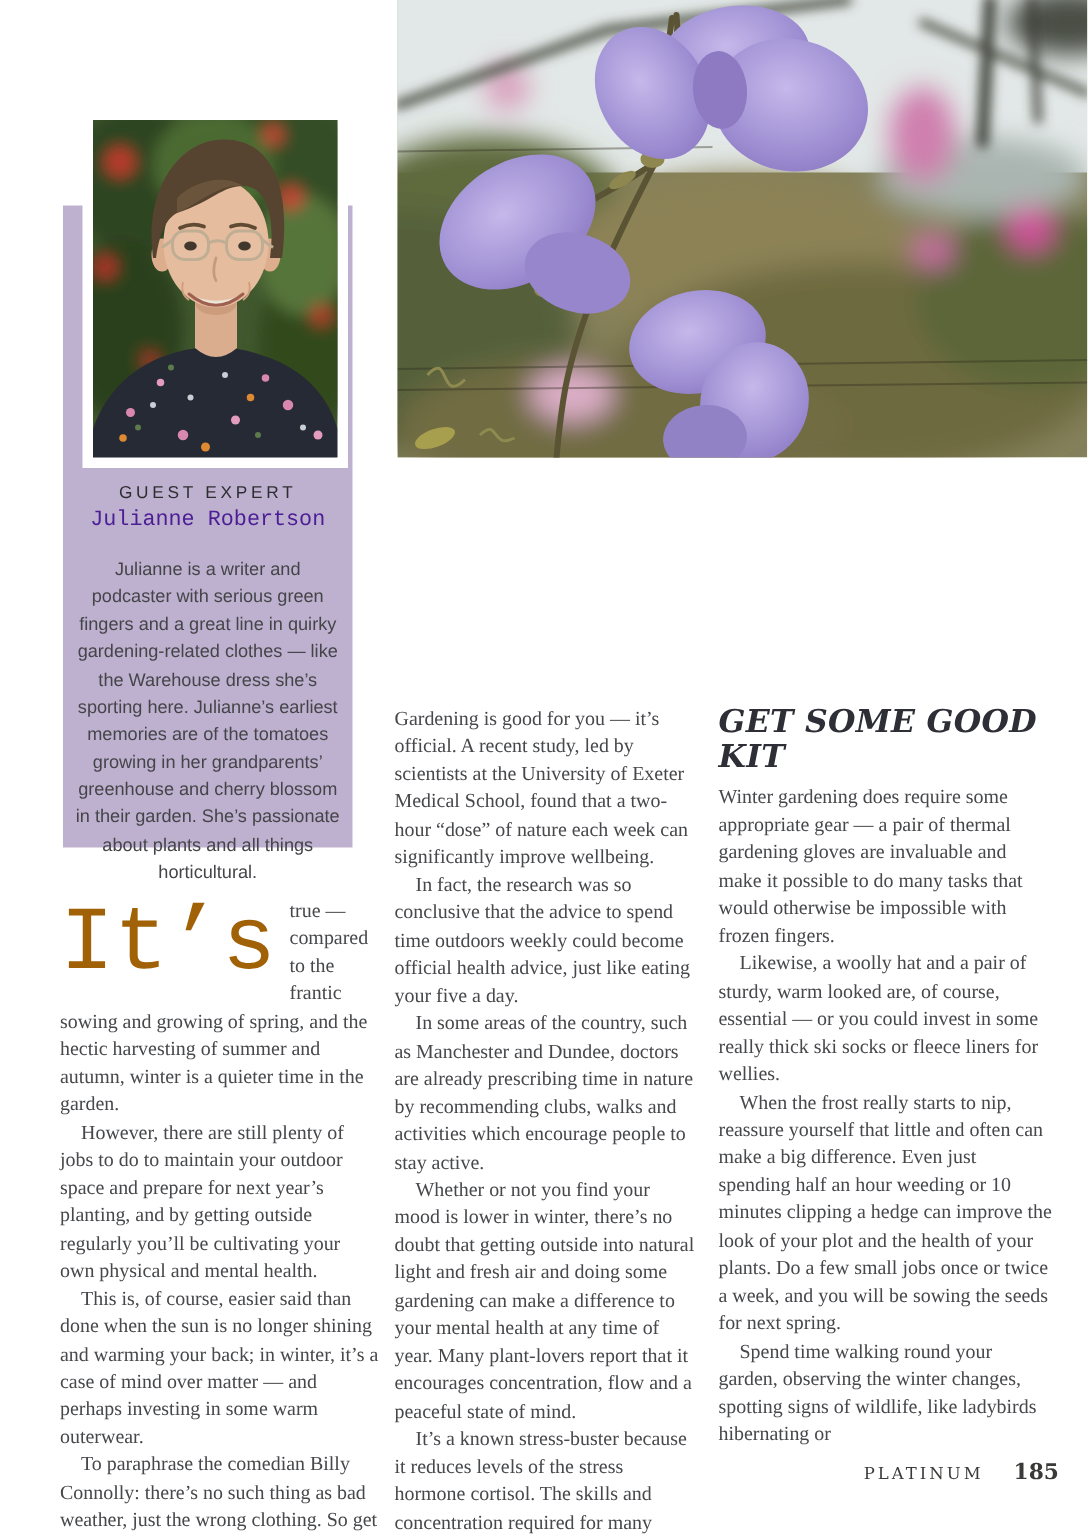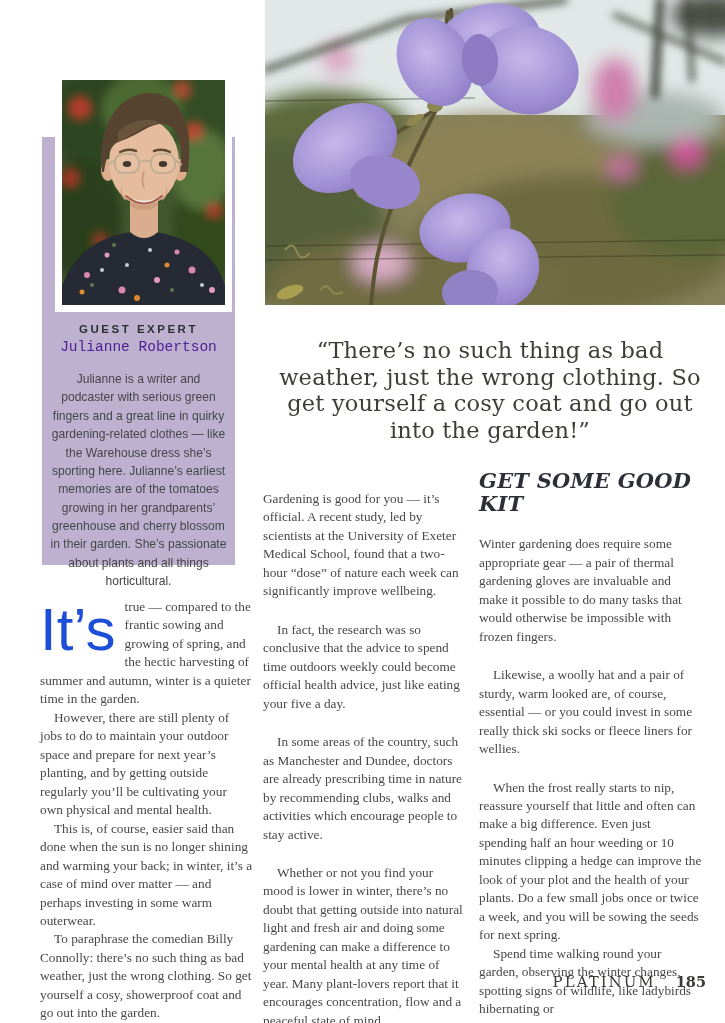--- a/index.html
+++ b/index.html
@@ -2,21 +2,21 @@
 <html><head>
 <meta charset="utf-8">
 <style>
   html,body{margin:0;padding:0;background:#ffffff;}
   .page{position:relative;width:725px;height:1023px;background:#fff;overflow:hidden;
         font-family:"Liberation Serif",serif;}
 
   
   .purple-box{position:absolute;left:42px;top:137px;width:193px;height:428px;background:#bdb1cf;}
   .expert-text{position:absolute;top:186px;left:8px;right:8px;text-align:center;}
-  .expert-heading{font-family:"Liberation Sans",sans-serif;font-weight:bold;font-size:11.5px;
+  .expert-heading{font-family:"Liberation Sans",sans-serif;font-weight:normal;font-size:11.5px;
                   letter-spacing:2.5px;color:#2e2e32;}
   .expert-name{font-family:Liberation Mono, monospace;font-size:14.5px;color:#4c1d95;margin-top:4px;}
   .expert-bio{font-family:"Liberation Sans",sans-serif;font-size:12.1px;line-height:1.52;
               color:#454549;margin-top:15px;}
 
   .portrait-frame{position:absolute;left:55px;top:73px;width:163px;height:225px;
                   border:7px solid #ffffff;}
   .portrait-frame svg{display:block;}
 
   .flower-photo{position:absolute;left:265px;top:0;width:460px;height:305px;}
@@ -28,29 +28,29 @@
 
   
   .col{position:absolute;font-size:13.3px;line-height:1.39;color:#47484b;}
   .col p{margin:0;}
   .col-left{left:40px;top:598px;width:213px;}
   .col-mid{left:263px;top:470px;width:203px;}
   .col-right{left:479px;top:470px;width:223px;}
   .section-heading{font-family:"DejaVu Serif",serif;font-style:italic;font-weight:600;
                    font-size:21px;line-height:1.08;letter-spacing:0.2px;color:#2d2e36;
                    margin:0 0 7px 0;}
-  .dropcap{float:left;font-family:Liberation Sans, sans-serif;font-size:60px;line-height:52px;
-           color:#1d4ed8;margin:6px 9px 0 0;}
+  .dropcap{float:left;font-family:Liberation Mono, monospace;font-size:60px;line-height:52px;
+           color:#a16207;margin:6px 9px 0 0;}
   .indent-all p{text-indent:14px;}
-  .plist p{text-indent:14px;margin-top:20px;}
+  .plist p{text-indent:14px;}
   .plist p:nth-of-type(1){text-indent:0;}
   .final-para{text-indent:14px;}
 
   .footer{position:absolute;top:973px;left:0;width:706px;text-align:right;color:#3a3a38;}
-  .footer-brand{font-family:"DejaVu Serif",serif;font-size:15px;letter-spacing:2px;}
+  .footer-brand{font-family:"DejaVu Serif",serif;font-size:11px;letter-spacing:2px;}
   .footer-num{font-family:"DejaVu Serif",serif;font-size:14.5px;font-weight:bold;margin-left:20px;}
 </style>
 </head>
 <body>
 
 <div class="page">
 
   <div class="purple-box">
     <div class="expert-text">
       <div class="expert-heading">GUEST EXPERT</div>
@@ -200,21 +200,20 @@
       <ellipse cx="262" cy="70" rx="52" ry="44" fill="url(#pet)" transform="rotate(12 262 70)"></ellipse>
       <ellipse cx="215" cy="60" rx="18" ry="26" fill="#8d7ac2" transform="rotate(-5 215 60)"></ellipse>
       <ellipse cx="80" cy="148" rx="56" ry="40" fill="url(#pet)" transform="rotate(-32 80 148)"></ellipse>
       <ellipse cx="120" cy="182" rx="36" ry="26" fill="#9786cb" transform="rotate(18 120 182)"></ellipse>
       <ellipse cx="200" cy="228" rx="46" ry="34" fill="url(#pet)" transform="rotate(-12 200 228)"></ellipse>
       <ellipse cx="238" cy="268" rx="36" ry="40" fill="url(#pet)" transform="rotate(14 238 268)"></ellipse>
       <ellipse cx="205" cy="292" rx="28" ry="22" fill="#9182c6" transform="rotate(-5 205 292)"></ellipse>
     </svg>
   </div>
 
-  <div class="pull-quote">“There’s no such thing as bad weather, just the wrong clothing. So get yourself a cosy coat and go out into the garden!”</div>
 
   <div class="col col-left">
     <p><span class="dropcap">It’s</span><span>true — compared to the frantic sowing and growing of spring, and the hectic harvesting of summer and autumn, winter is a quieter time in the garden.</span></p>
     <div class="indent-all">
 
     <p>However, there are still plenty of jobs to do to maintain your outdoor space and prepare for next year’s planting, and by getting outside regularly you’ll be cultivating your own physical and mental health.</p>
         <p>This is, of course, easier said than done when the sun is no longer shining and warming your back; in winter, it’s a case of mind over matter — and perhaps investing in some warm outerwear.</p>
         <p>To paraphrase the comedian Billy Connolly: there’s no such thing as bad weather, just the wrong clothing. So get yourself a cosy, showerproof coat and go out into the garden.</p>
       </div>
   </div>

